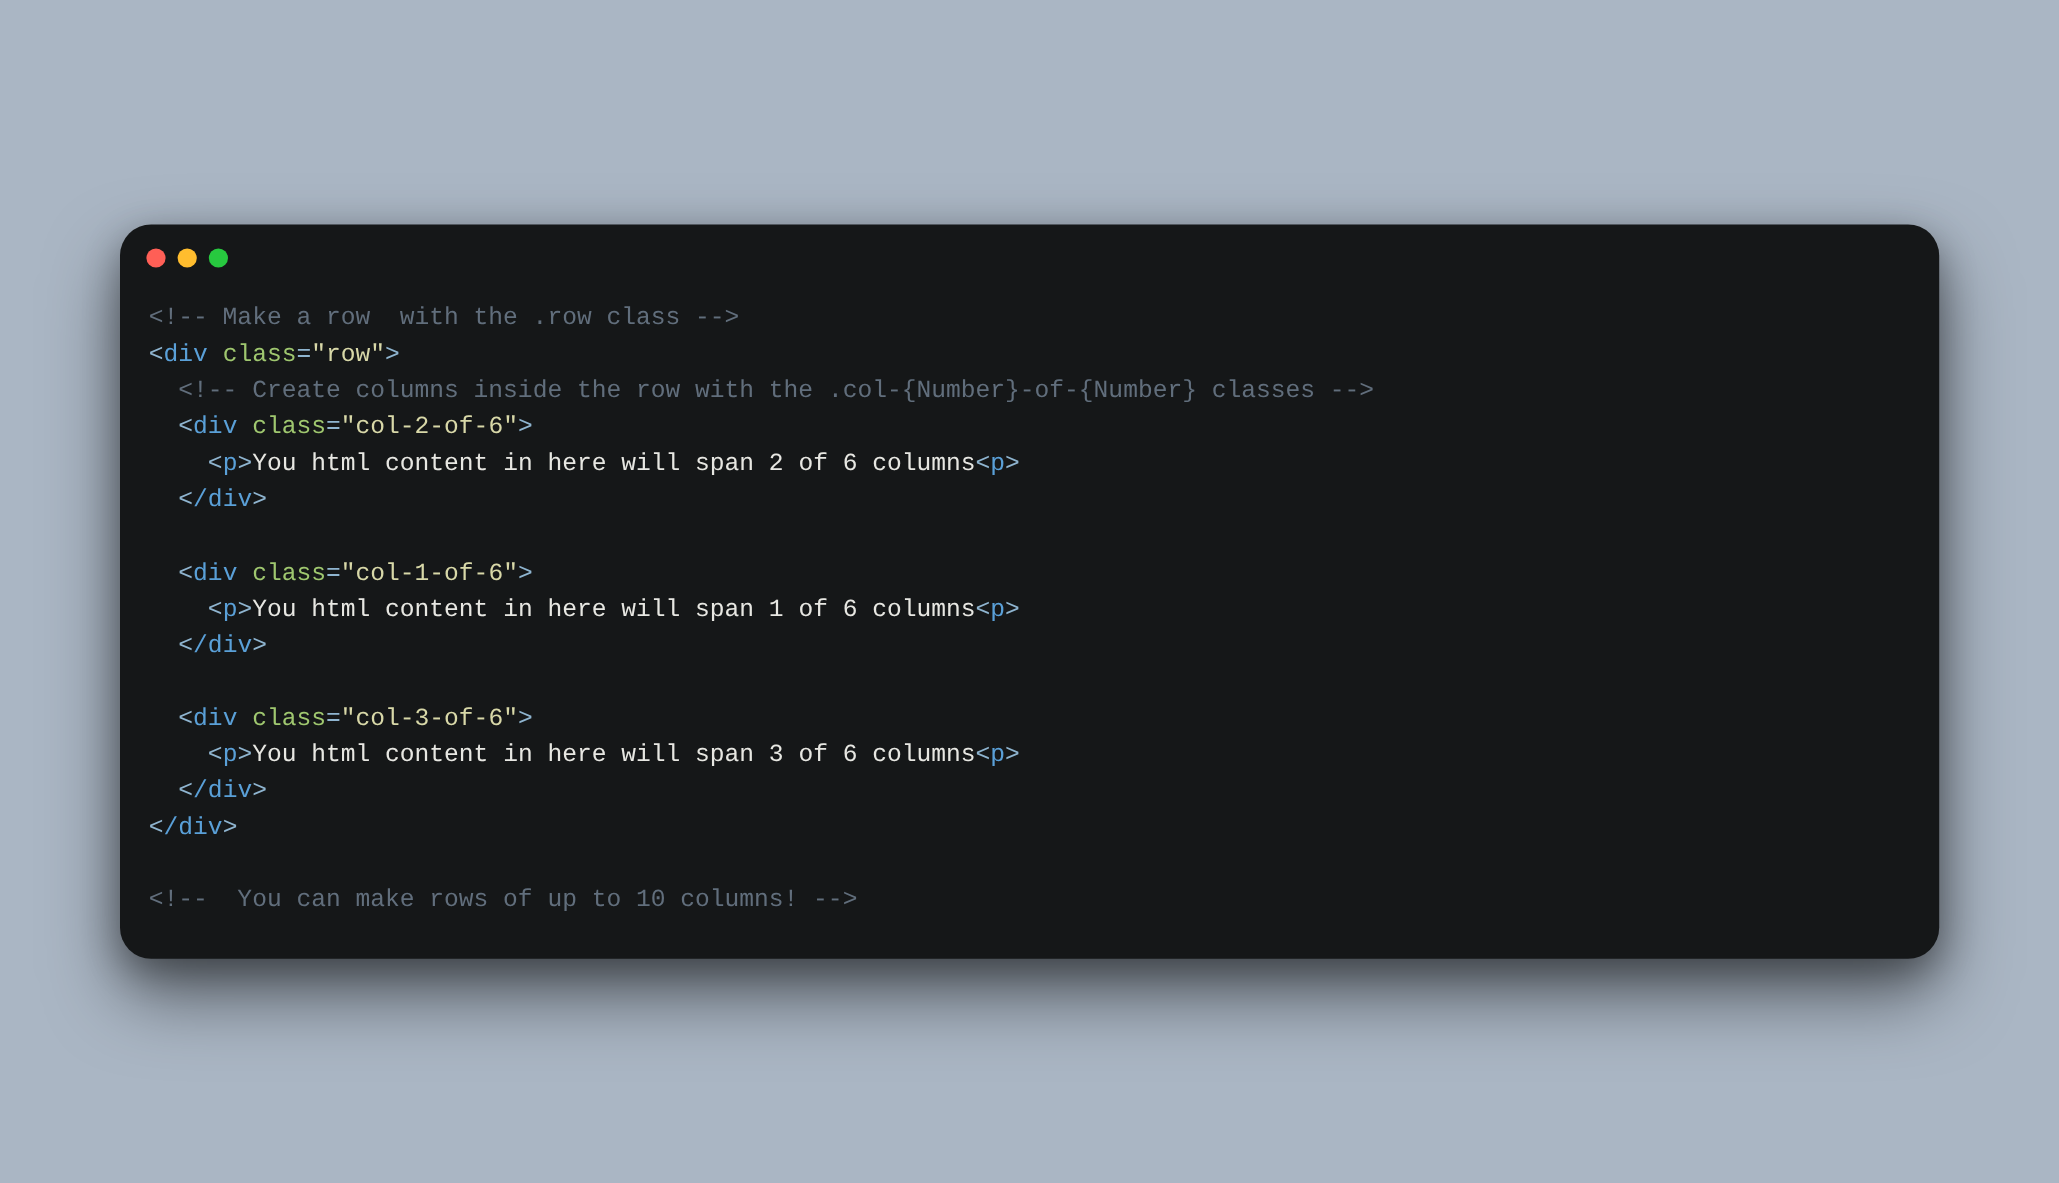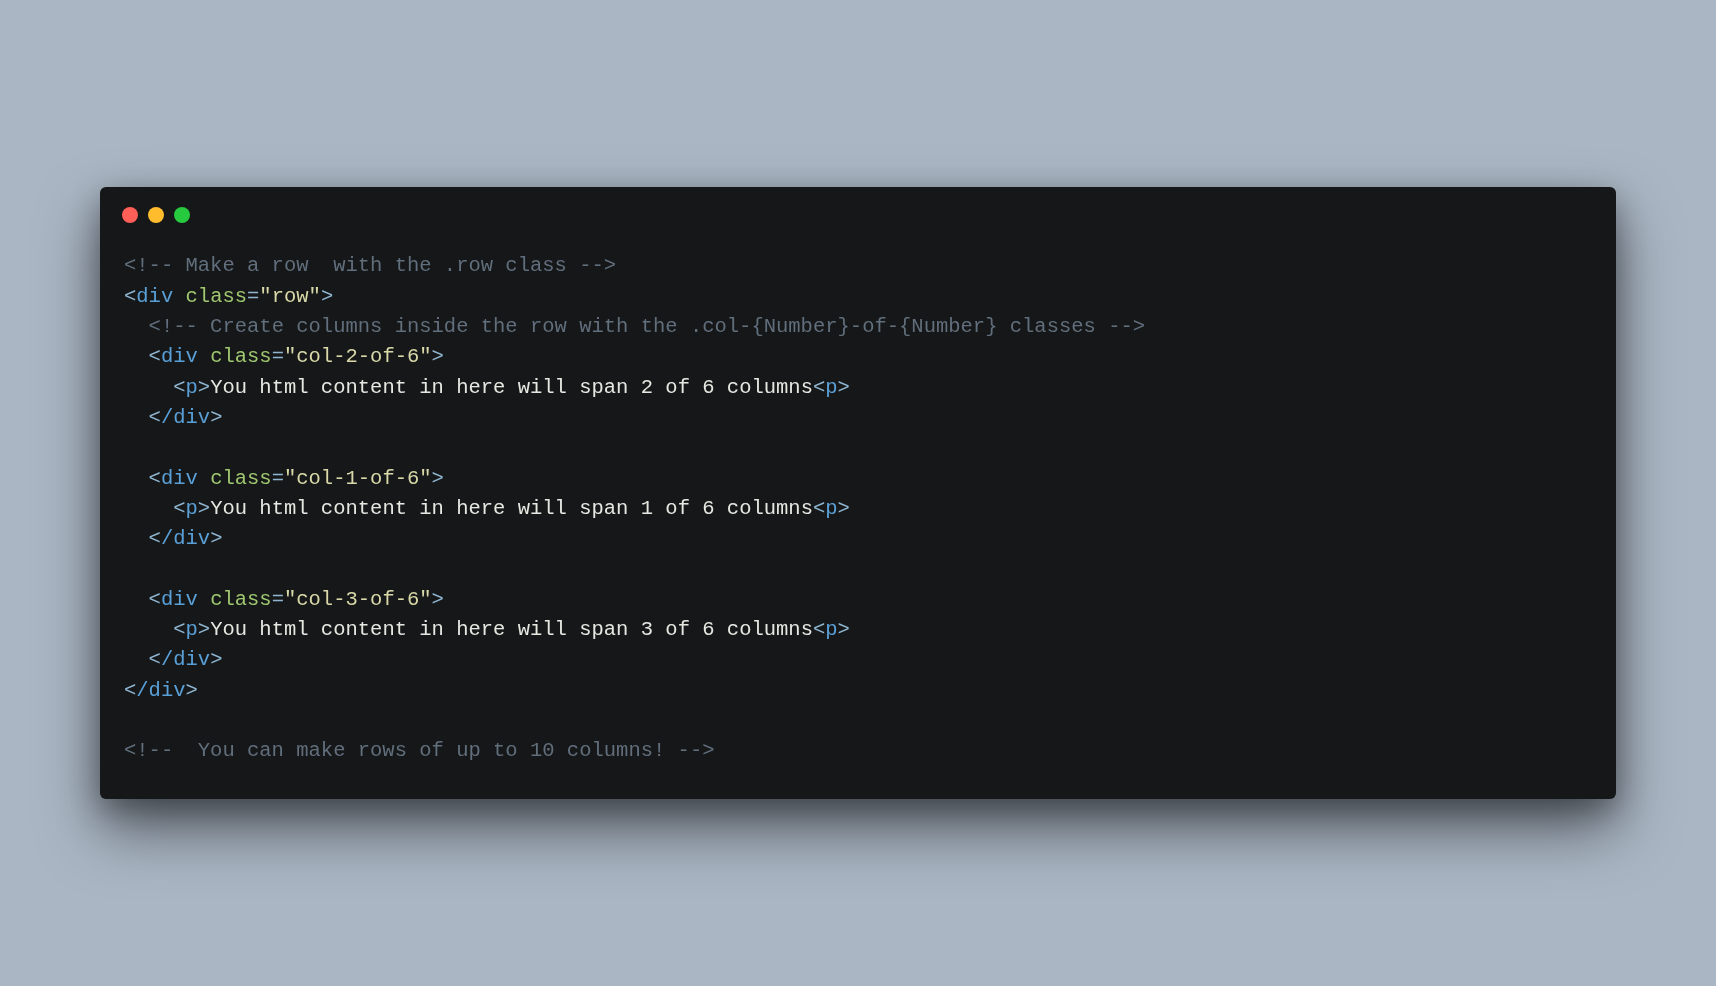--- a/index.html
+++ b/index.html
@@ -8,21 +8,21 @@
     width: 1716px;
     height: 986px;
     display: flex;
     align-items: center;
     justify-content: center;
     font-family: "SFMono-Regular", Menlo, Consolas, "Liberation Mono", monospace;
   }
   .window {
     width: 1516px;
     background: #151718;
-    border-radius: 6px;
+    border-radius: 26px;
     box-shadow: 0 30px 60px rgba(0,0,0,0.5), 0 10px 30px rgba(0,0,0,0.3);
     overflow: hidden;
   }
   .titlebar {
     display: flex;
     align-items: center;
     gap: 10px;
     padding: 20px 22px 0 22px;
   }
   .dot {

